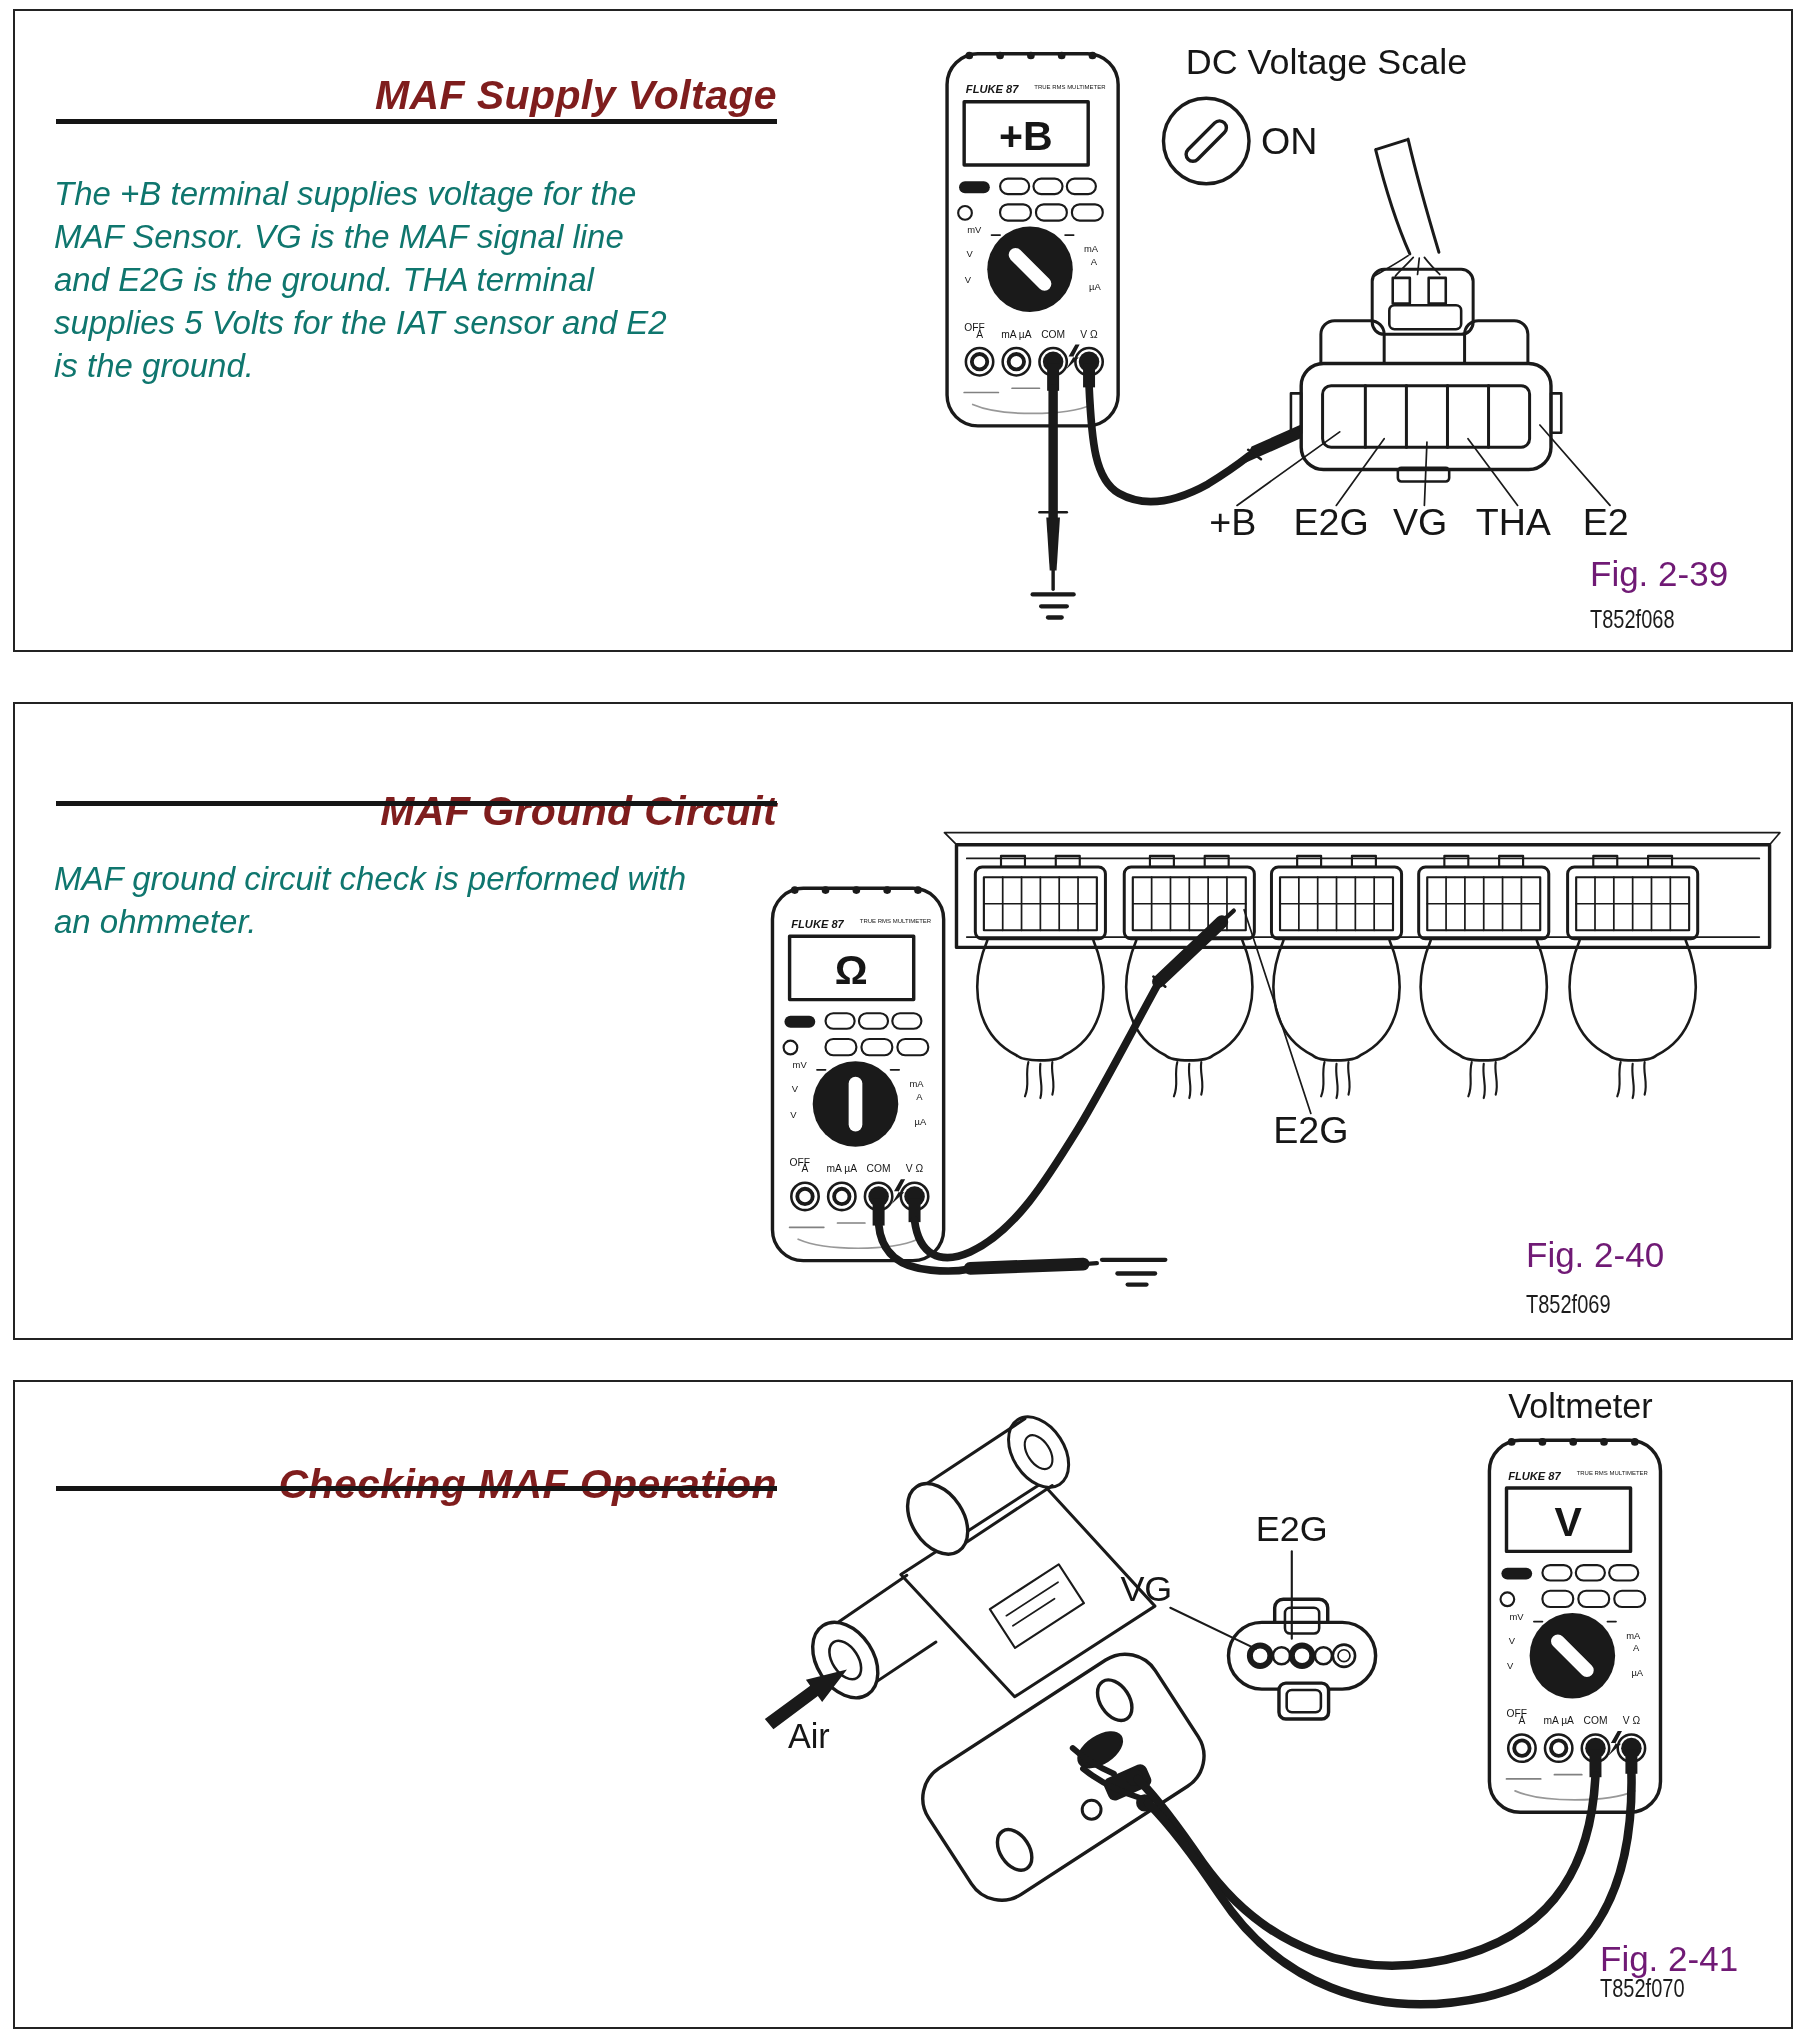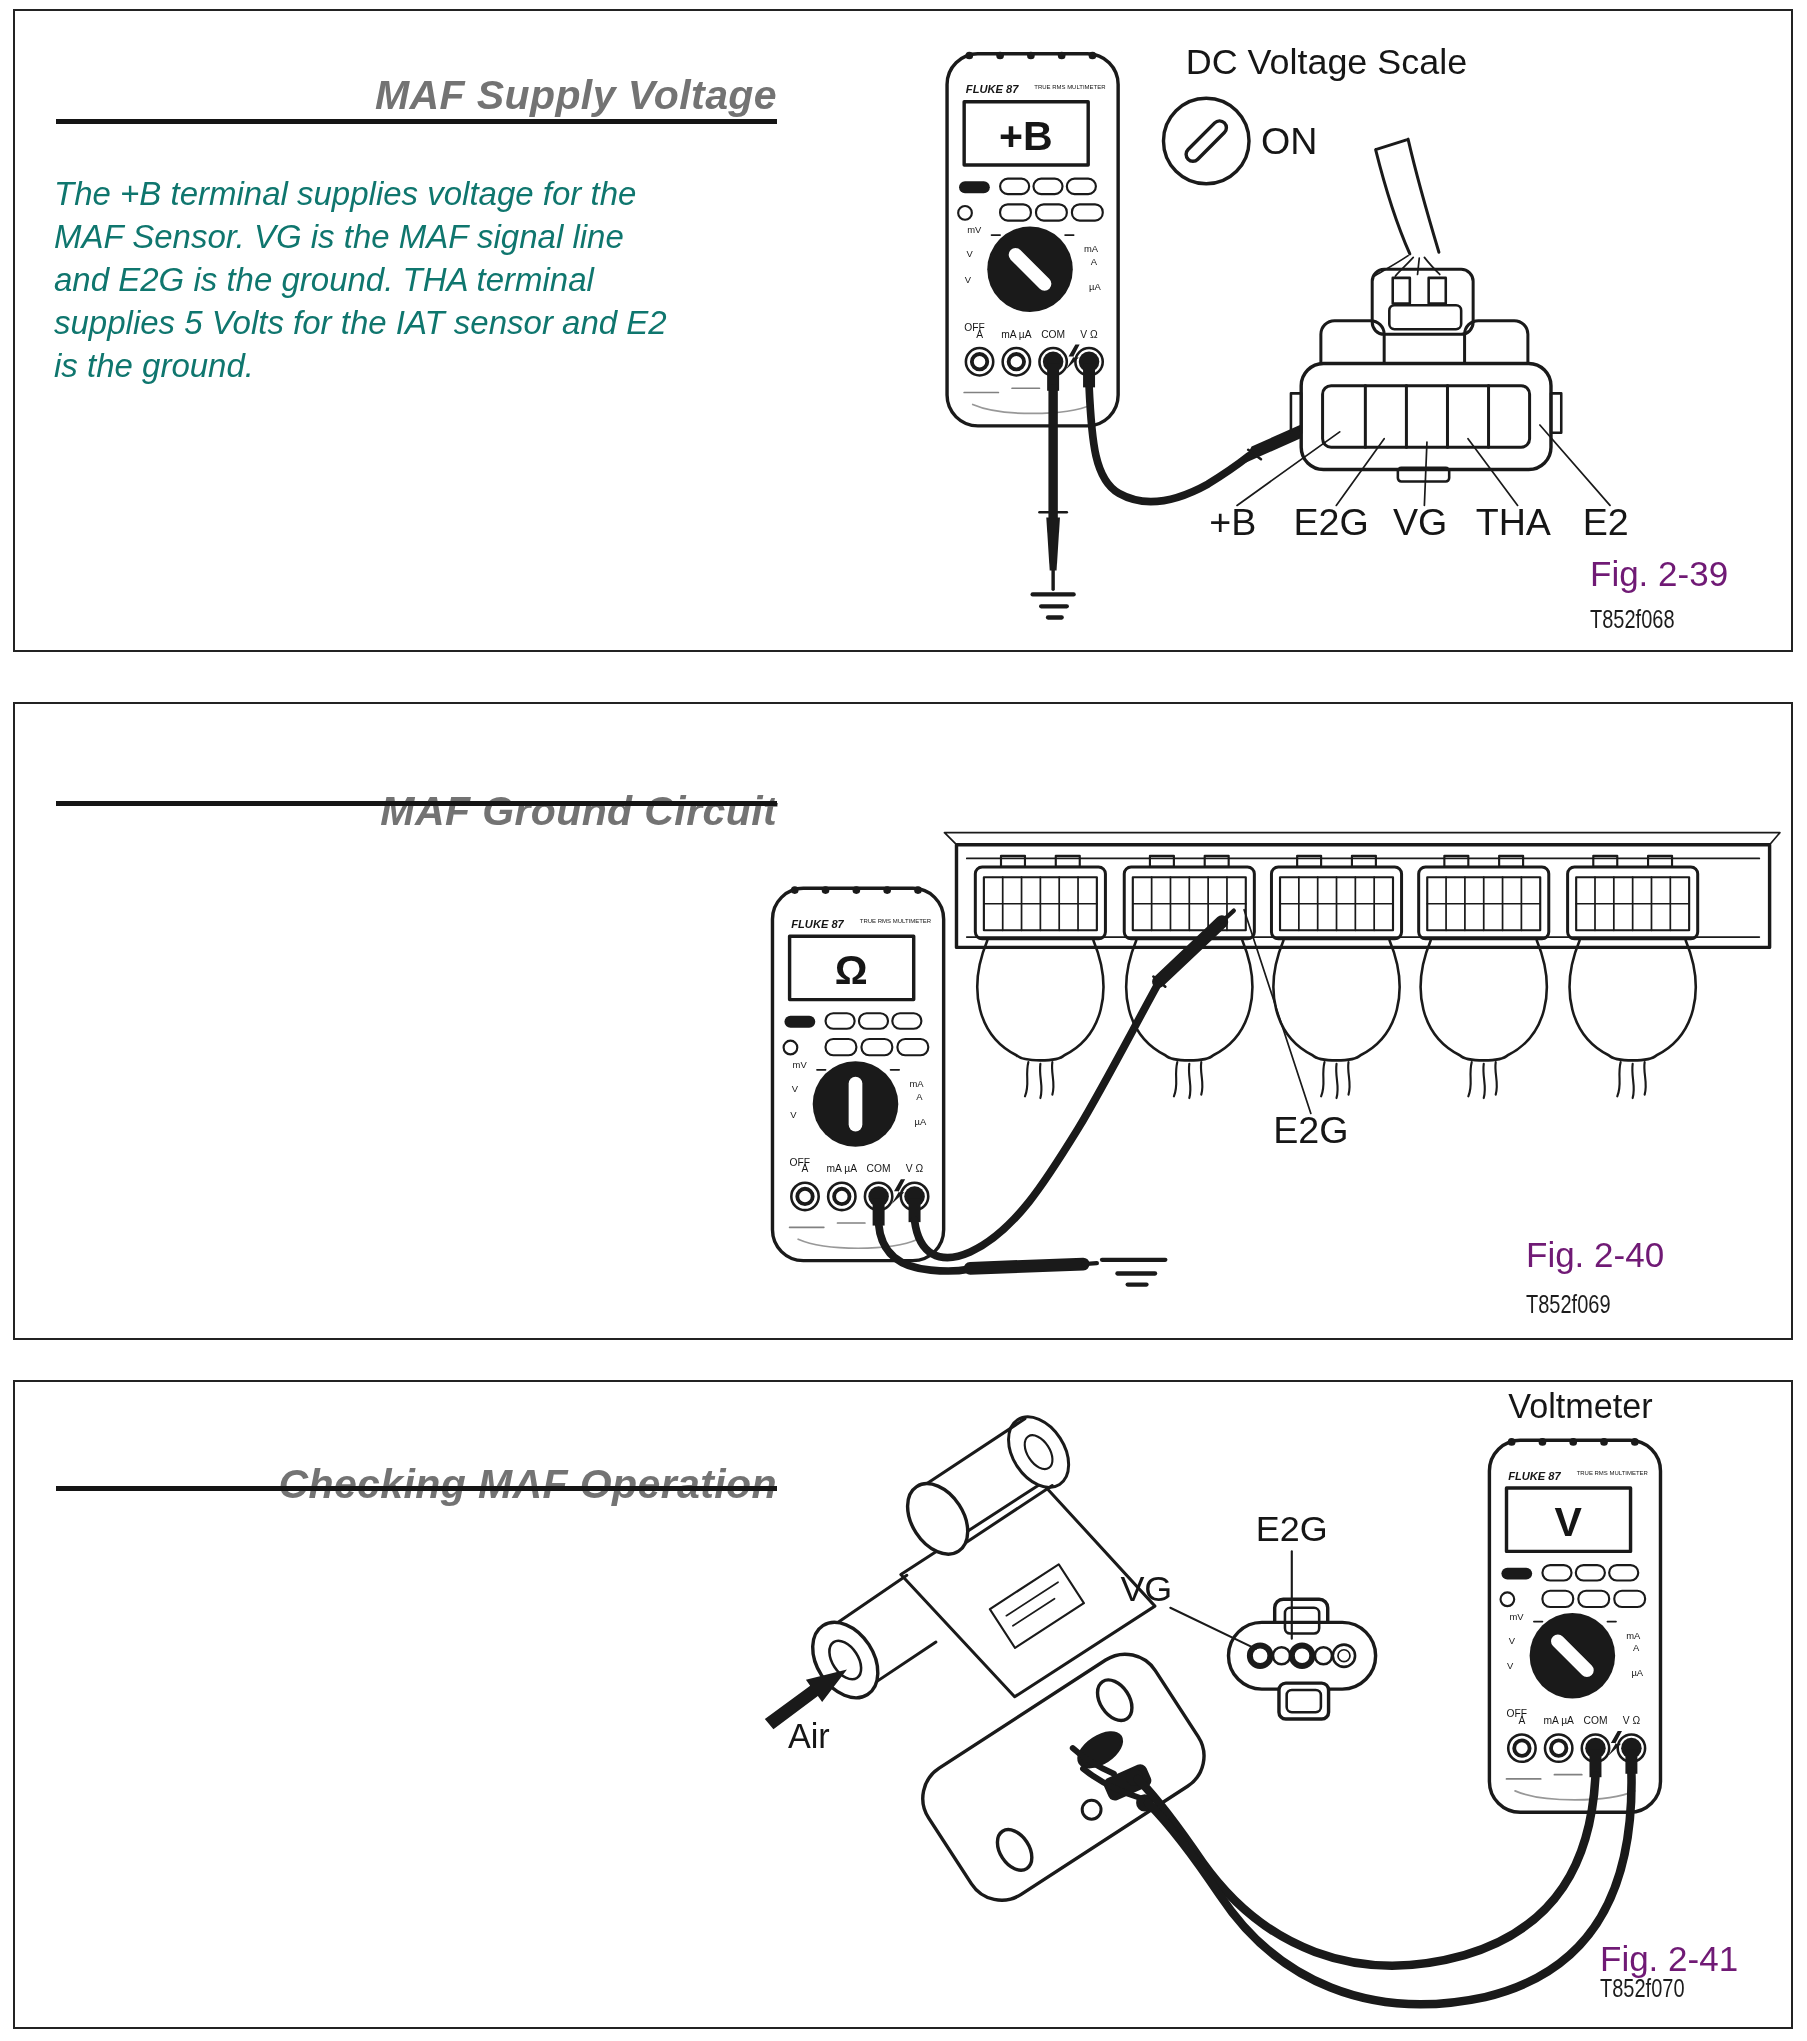--- a/index.html
+++ b/index.html
@@ -4,21 +4,21 @@
 <style>
   html,body{margin:0;padding:0;}
   body{width:1807px;height:2042px;background:#ffffff;position:relative;
        font-family:"Liberation Sans",sans-serif;color:#141414;}
   .panel{position:absolute;left:13px;width:1776px;border:2.6px solid #232323;background:#fff;}
   .panel1{top:8.6px;height:639px;}
   .panel2{top:702px;height:634px;}
   .panel3{top:1380px;height:645px;}
   .art{position:absolute;left:0;top:0;width:100%;height:100%;}
   .title{position:absolute;left:39px;width:723px;text-align:right;
-         font-size:41px;font-weight:bold;font-style:italic;letter-spacing:0.4px;color:#737373;}
+         font-size:41px;font-weight:bold;font-style:italic;letter-spacing:0.4px;color:#7f1d1d;}
   .rule{position:absolute;left:41px;width:721px;height:5.1px;background:#151515;}
   .bodytext{position:absolute;left:39px;width:723px;font-style:italic;
             font-size:33px;line-height:43px;white-space:pre-line;color:#0f766e;}
   .fig{position:absolute;font-size:35px;color:#701a75;}
   .code{position:absolute;font-size:25px;color:#1c1c1c;transform:scaleX(.8);transform-origin:left top;letter-spacing:0px;}
   
   .ln{fill:none;stroke:#1a1a1a;stroke-linecap:round;stroke-linejoin:round;}
   .s2{stroke-width:2}.s25{stroke-width:2.5}.s3{stroke-width:3}.s35{stroke-width:3.5}
   .s4{stroke-width:4}.s45{stroke-width:4.5}.s5{stroke-width:5}.s9{stroke-width:9}
   .fl{fill:#1a1a1a;stroke:none}
@@ -251,20 +251,22 @@
       <path class="ln s5" d="M1248 654 L1264 653"></path>
       <g>
         <path class="ln s5" d="M1270 649 h74"></path>
         <path class="ln s5" d="M1288 665 h44"></path>
         <path class="ln s5" d="M1300 678 h22"></path>
       </g>
     </g>
   </svg>
   <h2 class="title" style="top:50px;">MAF Ground Circuit</h2>
   <div class="rule" style="top:97px;"></div>
+  <p class="bodytext" style="top:120px;">MAF ground circuit check is performed with
+an ohmmeter.</p>
   <div class="fig" style="left:1511px;top:531px;">Fig. 2-40</div>
   <div class="code" style="left:1511px;top:586px;">T852f069</div>
 </section>
 
 <section class="panel panel3">
   <svg class="art" viewBox="0 0 2075 754">
     <text class="t40" x="1745" y="42">Voltmeter</text>
 
     <g transform="translate(1723,68)">
       <rect class="ln s4" x="0" y="0" width="200" height="435" rx="36"></rect>

